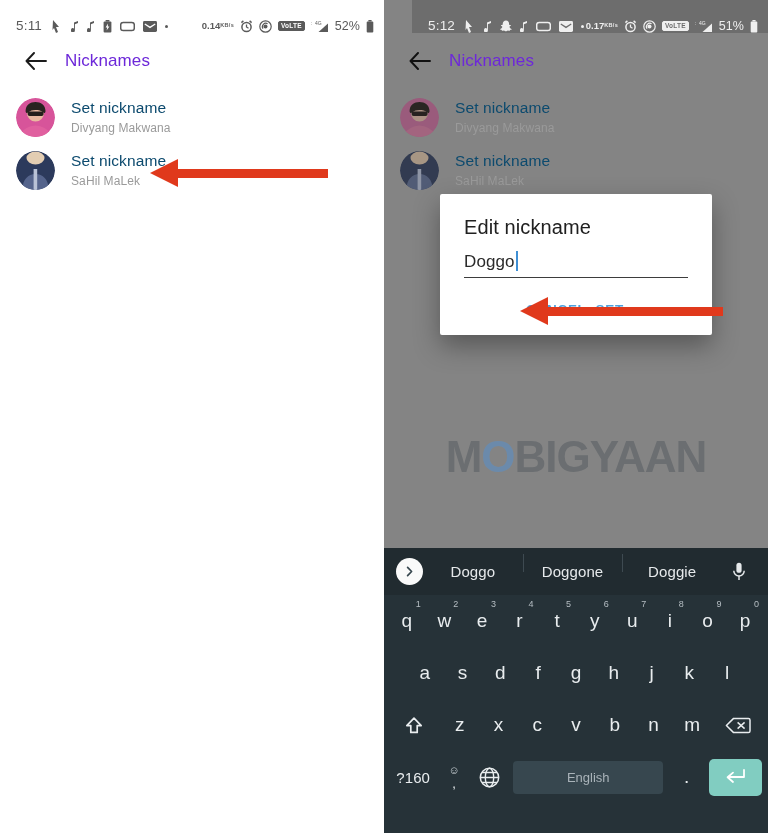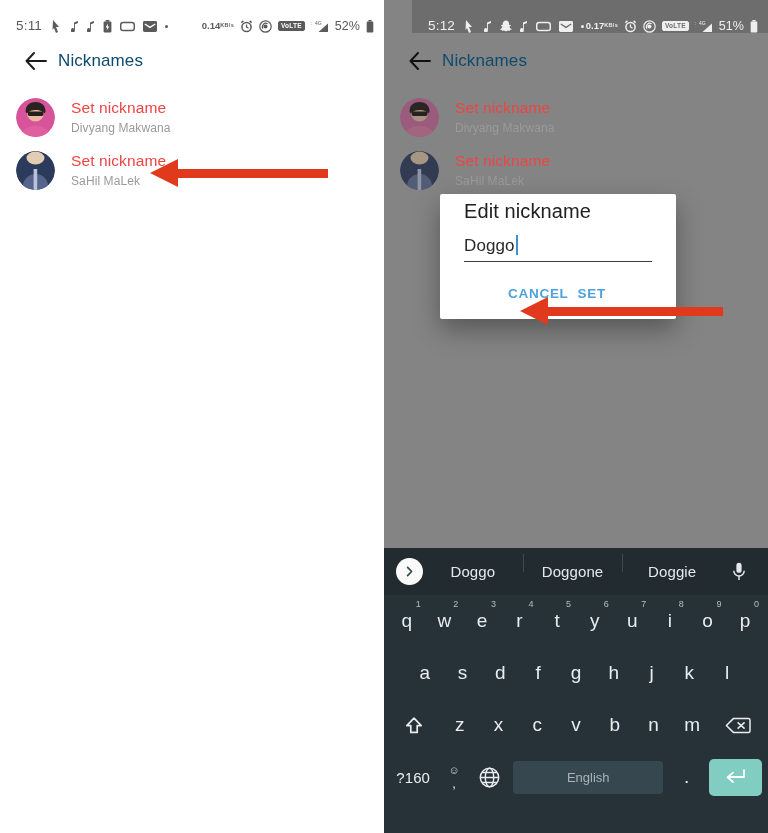--- a/index.html
+++ b/index.html
@@ -37,33 +37,33 @@
   .volte span{color:#fff;}
   .panel-right .volte{color:#efefef;}
   .panel-right .volte span{color:#6d6d6d;}
   .sb-batt{font-size:12.5px;letter-spacing:.1px;}
   .dot{width:3px;height:3px;border-radius:50%;background:currentColor;display:inline-block;}
 
   
   .appbar{height:56px;display:flex;align-items:center;padding:0 0 0 16px;}
   .back-btn{width:40px;height:40px;display:flex;align-items:center;justify-content:center;cursor:pointer;}
   .appbar-title{
-    font-size:17px;color:#0c4a6e;margin-left:2px;letter-spacing:.1px;
+    font-size:17px;color:#6d28d9;margin-left:9px;letter-spacing:.1px;
   }
 
   
   .nick-list{padding-top:2px;}
   .nick-row{display:flex;align-items:center;padding:7px 16px;cursor:pointer;}
   .avatar{
     width:39px;height:39px;border-radius:50%;flex:0 0 auto;
     overflow:hidden;position:relative;margin-right:16px;
   }
   .avatar svg{display:block;}
   .nick-text{display:flex;flex-direction:column;justify-content:center;}
-  .nick-title{font-size:15.5px;color:#ef4444;line-height:1.25;letter-spacing:.1px;}
+  .nick-title{font-size:15.5px;color:#0c4a6e;line-height:1.25;letter-spacing:.1px;}
   .nick-sub{font-size:12px;color:#9a9a9a;line-height:1.5;margin-top:1px;letter-spacing:.1px;}
 
   
   .annot-arrow{position:absolute;display:flex;align-items:center;pointer-events:none;}
   .annot-arrow .head{
     width:0;height:0;
     border-top:14px solid transparent;border-bottom:14px solid transparent;
   }
   .annot-arrow .shaft{height:9px;}
 
@@ -75,24 +75,24 @@
     position:absolute;left:0;right:0;top:432px;
     text-align:center;font-size:44px;font-weight:700;
     letter-spacing:-1px;color:#5c6166;opacity:.62;
     font-family:"Liberation Sans", sans-serif;
     user-select:none;
   }
   .watermark .o{color:#5d8fc4;}
 
   
   .dialog{
-    position:absolute;left:56px;top:194px;width:236px;
+    position:absolute;left:56px;top:194px;width:272px;
     background:#fff;border-radius:2px;
     box-shadow:0 11px 26px rgba(0,0,0,.34);
-    padding:6px 24px 8px 24px;box-sizing:border-box;
+    padding:22px 24px 8px 24px;box-sizing:border-box;
   }
   .dialog-title{font-size:20px;color:#202020;letter-spacing:.1px;}
   .dialog-desc{font-size:14px;color:#8e8e8e;line-height:1.42;margin-top:18px;}
   .dialog-field{
     margin-top:12px;position:relative;
     border-bottom:1.6px solid #3d3d3d;padding-bottom:5px;
   }
   .dialog-input{
     font-size:17px;color:#2a2a2a;letter-spacing:.1px;
     display:inline-block;position:relative;
@@ -408,20 +408,23 @@
             </svg>
           </div>
           <div class="nick-text">
             <div class="nick-title">Set nickname</div>
             <div class="nick-sub">SaHil MaLek</div>
           </div>
         </div>
       </div>
     </div>
 
+    <div class="watermark" style="z-index:2;">
+      <span>M</span><span class="o">O</span><span>BIGYAAN</span>
+    </div>
 
     <div class="dialog" style="z-index:4;">
       <div class="dialog-title">Edit nickname</div>
       <div class="dialog-field">
         <span class="dialog-input">Doggo</span><span class="caret"></span>
       </div>
       <div class="dialog-actions">
         <button class="dlg-btn">CANCEL</button>
         <button class="dlg-btn">SET</button>
       </div>

